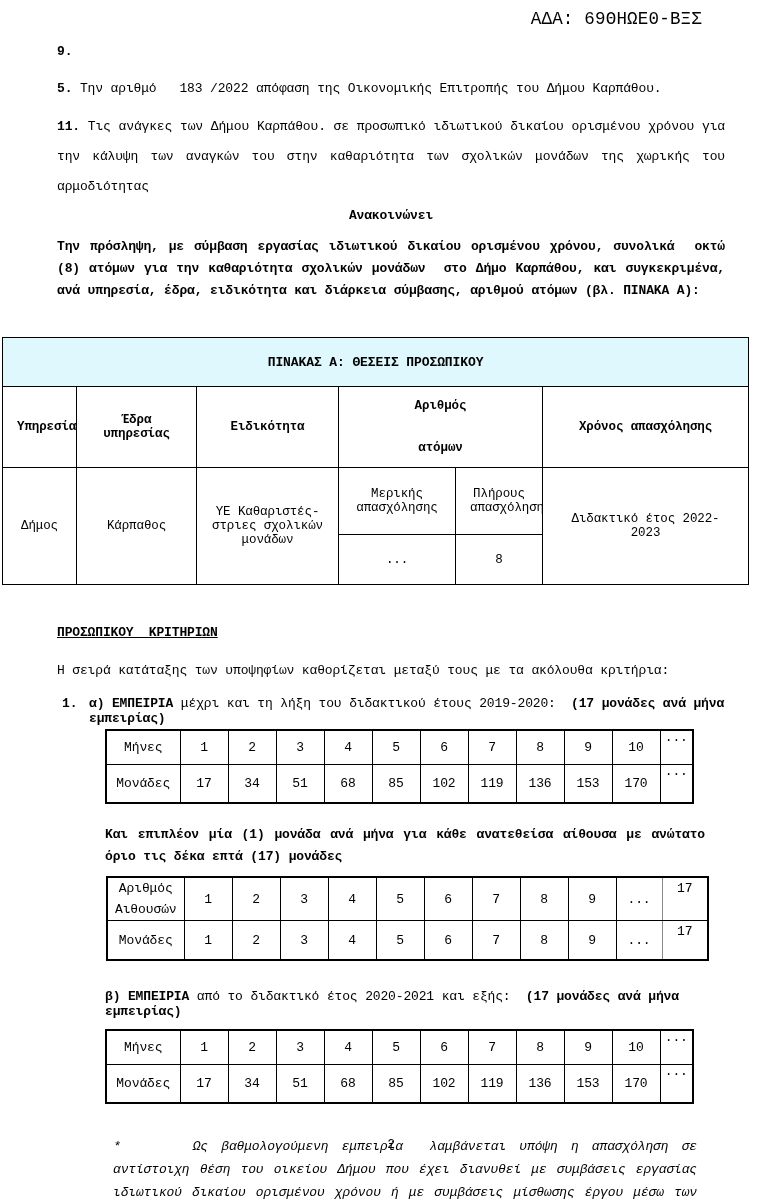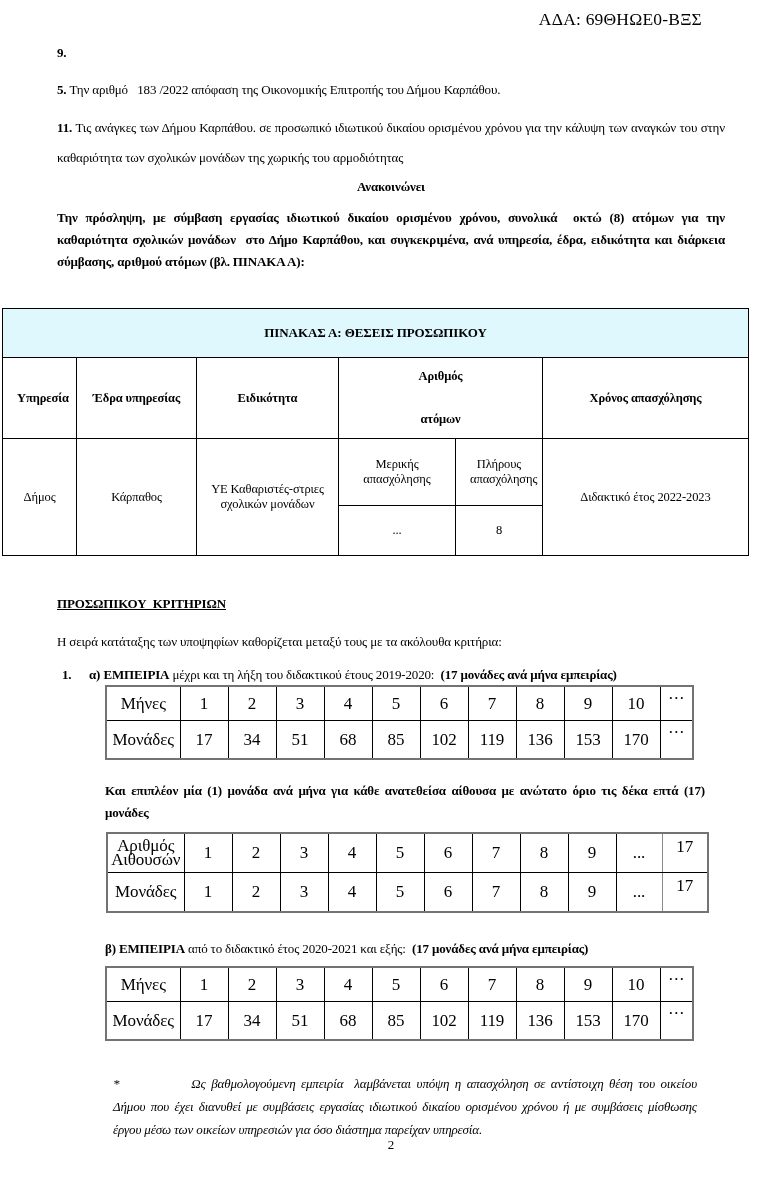--- a/index.html
+++ b/index.html
@@ -1,21 +1,21 @@
 <!DOCTYPE html>
 <html lang="el"><head>
 <meta charset="utf-8">
 <style>
   html,body{margin:0;padding:0;background:#fff;}
   .page{
     position:relative;
     width:782px;height:1200px;
     background:#fff;
     overflow:hidden;
-    font-family:Liberation Serif, serif;
+    font-family:Liberation Mono, monospace;
     color:#000;
     letter-spacing:-0.15px;
   }
   .pw{white-space:pre-wrap;}
   .ada{
     text-align:right;
     padding:9px 80px 0 0;
     font-size:17.5px;
     font-weight:500;
     letter-spacing:0.2px;
@@ -35,33 +35,33 @@
   }
   .tableA th,.tableA td{border:1px solid #000;vertical-align:middle;padding:0 14px;overflow:hidden;}
   .tableA .title-row th{height:48px;font-size:13px;font-weight:bold;}
   .tableA .head-row td{height:80px;font-weight:bold;}
   .tableA .sub-row td{height:66px;}
   .tableA .val-row td{height:49px;}
   .tableA .gap-line{margin-top:28px;}
   
   .minitable{
     border-collapse:collapse;table-layout:fixed;
-    border:2px solid #737373;
-    font-size:17px;text-align:center;letter-spacing:-0.1px;
+    border:2px solid #000000;
+    font-size:13px;text-align:center;letter-spacing:-0.1px;
   }
   .minitable td{border:1px solid #000;vertical-align:middle;padding:0;overflow:hidden;}
   .minitable td:last-child{vertical-align:top;padding-top:2px;}
   .exp{margin-left:48px;width:587px;}
   .exp tr:first-child td{height:31px;}
   .exp tr:last-child td{height:35px;}
   .rooms{margin-left:49px;width:601px;}
   .rooms td{height:35px;}
   .rooms td:nth-child(11){border-right-color:#8a8a8a;}
   .rooms td:nth-child(12){vertical-align:top;padding-top:3px;}
-  .rooms .lbl{line-height:14px;}
+  .rooms .lbl{line-height:21px;}
   .score-h{margin:40px 0 0 0;font-weight:bold;text-decoration:underline;line-height:15px;}
   .score-intro{margin:23px 0 10px 0;line-height:15px;}
   .crit{display:flex;margin:18px 0 3px 5px;line-height:15px;}
   .crit-num{width:27px;font-weight:bold;flex:0 0 auto;}
   .crit-b{margin:20px 0 8px 48px;font-weight:bold;text-align:justify;line-height:22px;width:600px;}
   .crit2{margin:28px 0 10px 48px;line-height:15px;}
   .footnote{
     margin:31px 28px 0 56px;
     font-style:italic;
     text-align:justify;

